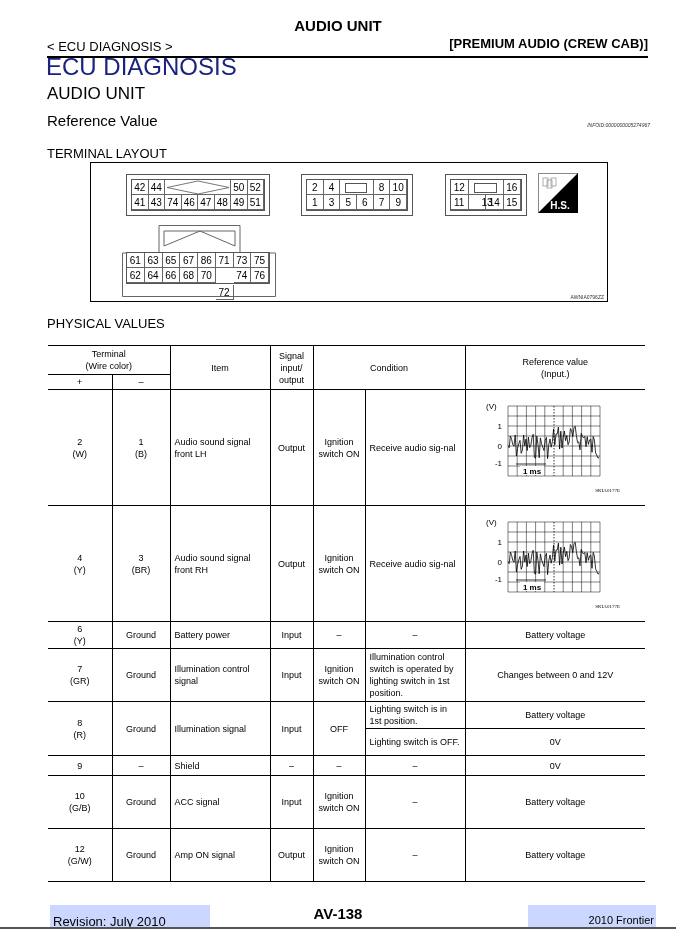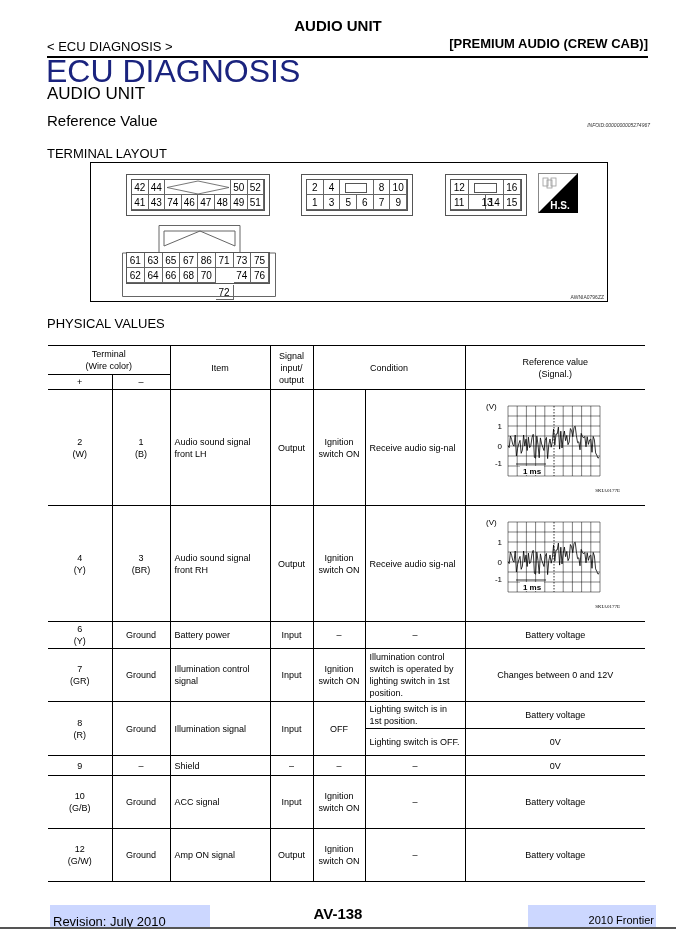--- a/index.html
+++ b/index.html
@@ -2,21 +2,21 @@
 <html><head>
 <meta charset="utf-8">
 <style>
   html, body { margin:0; padding:0; background:#fff; }
   body { width:676px; height:929px; position:relative; overflow:hidden; font-family:"Liberation Sans", sans-serif; color:#000; }
   .abs { position:absolute; }
   #hdr-title { left:0; width:676px; top:17px; text-align:center; font-weight:bold; font-size:15px; }
   #hdr-crumb { left:47px; top:39px; font-size:13px; }
   #hdr-right { right:28px; top:36px; font-weight:bold; font-size:13px; }
   #hdr-rule { left:47px; top:56px; width:601px; height:2px; background:#000; }
-  #sec-title { left:46px; top:53px; font-size:32px; color:#1a237e; }
+  #sec-title { left:46px; top:53px; font-size:24px; color:#1a237e; }
   #sub-title { left:47px; top:84px; font-size:17px; }
   #ref-title { left:47px; top:112px; font-size:15px; }
   #infoid { right:26px; top:122px; font-size:5px; font-style:italic; color:#333; }
   #term-title { left:47px; top:146px; font-size:13px; }
   #layout-box { left:90px; top:162px; width:518px; height:140px; border:1px solid #000; box-sizing:border-box; }
   .conn { position:absolute; border:1px solid #555; background:#fff; }
   .conn-in { position:absolute; border:1px solid #555; }
   .pin { position:absolute; font-size:10px; text-align:center; line-height:15px; height:15px; border-right:1px solid #666; border-bottom:1px solid #666; box-sizing:border-box; }
   #diagram-code { right:3px; bottom:1px; font-size:5px; color:#333; }
   #hs-badge { position:absolute; }
@@ -150,21 +150,21 @@
       <col style="width:52px">
       <col style="width:100px">
       <col>
   </colgroup>
   <tbody>
       <tr class="hd">
     <td colspan="2" style="height:26px;"><span>Terminal</span><br><span>(Wire color)</span></td>
     <td rowspan="2">Item</td>
     <td rowspan="2"><span>Signal input/ output</span></td>
     <td rowspan="2" colspan="2">Condition</td>
-    <td rowspan="2"><span>Reference value</span><br><span>(Signal.)</span></td>
+    <td rowspan="2"><span>Reference value</span><br><span>(Input.)</span></td>
   </tr>
   <tr>
     <td style="height:12px;">+</td>
     <td>–</td>
   </tr>
   </tbody>
     <tbody id="rows">
       <tr>
         <td style="height:113px"><span>2</span><br><span>(W)</span></td>
         <td><span>1</span><br><span>(B)</span></td>

